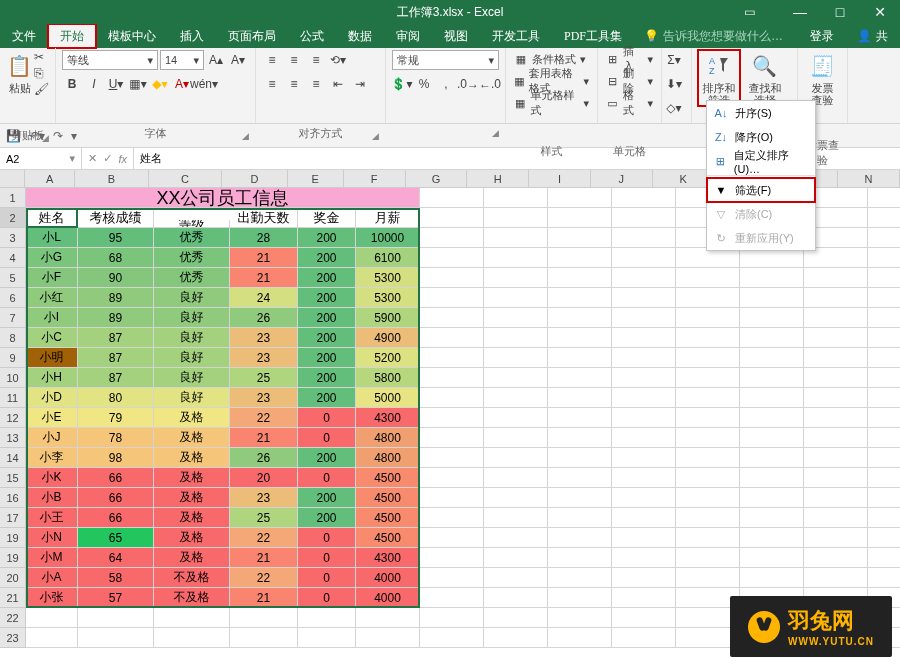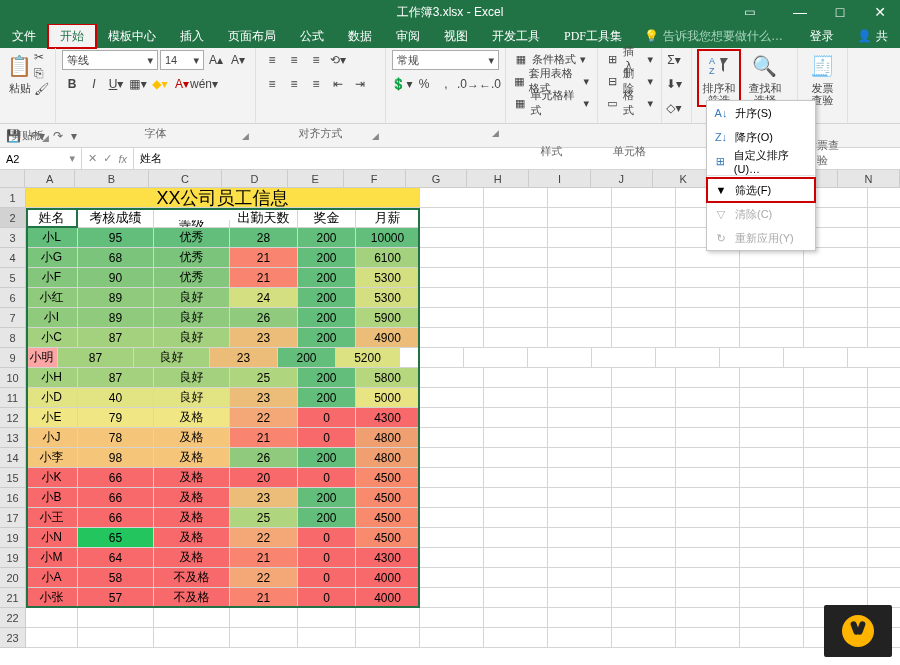--- a/index.html
+++ b/index.html
@@ -59,21 +59,21 @@
 .colheads { display: flex; height: 18px; background: #e6e6e6; font-size: 11px; color: #444; }
 .rowhead-corner { width: 26px; border-right: 1px solid #ccc; border-bottom: 1px solid #ccc; background: #e6e6e6; }
 .colhead { border-right: 1px solid #ccc; border-bottom: 1px solid #ccc; display: flex; align-items: center; justify-content: center; }
 .gridbody { display: flex; }
 .rowheads { display: flex; flex-direction: column; }
 .rowhead { width: 26px; height: 20px; background: #e6e6e6; border-right: 1px solid #ccc; border-bottom: 1px solid #ccc; display: flex; align-items: center; justify-content: center; font-size: 11px; color: #444; }
 .rowhead.sel { background: #d2d2d2; }
 .cells { position: relative; }
 .cellrow { display: flex; height: 20px; }
 .cell { border-right: 1px solid #d4d4d4; border-bottom: 1px solid #d4d4d4; display: flex; align-items: center; justify-content: center; font-size: 12px; overflow: hidden; white-space: nowrap; }
-.title-cell { font-size: 18px; font-weight: normal; background: #fde047; }
+.title-cell { font-size: 18px; font-weight: normal; background: #f9a8d4; }
 .hdr-cell { background: #fff; font-size: 13px; }
 .active-cell { outline: 2px solid #217346; outline-offset: -2px; }
 
 
 .watermark { position: absolute; right: 8px; bottom: 8px; background: #222; color: #ffb400; padding: 10px 18px; font-size: 22px; font-weight: bold; display: flex; align-items: center; gap: 8px; border-radius: 2px; }
 .watermark .logo { width: 32px; height: 32px; background: #ffb400; border-radius: 50%; position: relative; }
 .watermark .logo::before { content: ""; position: absolute; width: 6px; height: 14px; background: #222; border-radius: 3px; top: 6px; left: 10px; transform: rotate(-20deg); }
 .watermark .logo::after { content: ""; position: absolute; width: 6px; height: 14px; background: #222; border-radius: 3px; top: 6px; right: 10px; transform: rotate(20deg); }
 .watermark .sub { font-size: 10px; color: #ffb400; display: block; letter-spacing: 1px; }
 
@@ -464,21 +464,21 @@
           <div class="cell" style="width: 64px;"></div>
           <div class="cell" style="width: 64px;"></div>
           <div class="cell" style="width: 64px;"></div>
           <div class="cell" style="width: 64px;"></div>
           <div class="cell" style="width: 64px;"></div>
           <div class="cell" style="width: 64px;"></div>
           <div class="cell" style="width: 64px;"></div>
           <div class="cell" style="width: 64px;"></div>
         </div>
         <div class="cellrow">
-          <div class="cell" style="width: 32px; background: #fca5a5;">小明</div>
+          <div class="cell" style="width: 52px; background: #a16207;">小明</div>
           <div class="cell" style="width: 76px; background: rgb(163, 209, 126);">87</div>
           <div class="cell" style="width: 76px; background: rgb(163, 209, 126);">良好</div>
           <div class="cell" style="width: 68px; background: rgb(236, 189, 120);">23</div>
           <div class="cell" style="width: 58px; background: rgb(99, 190, 123);">200</div>
           <div class="cell" style="width: 64px; background: rgb(220, 225, 130);">5200</div>
           <div class="cell" style="width: 64px;"></div>
           <div class="cell" style="width: 64px;"></div>
           <div class="cell" style="width: 64px;"></div>
           <div class="cell" style="width: 64px;"></div>
           <div class="cell" style="width: 64px;"></div>
@@ -497,21 +497,21 @@
           <div class="cell" style="width: 64px;"></div>
           <div class="cell" style="width: 64px;"></div>
           <div class="cell" style="width: 64px;"></div>
           <div class="cell" style="width: 64px;"></div>
           <div class="cell" style="width: 64px;"></div>
           <div class="cell" style="width: 64px;"></div>
           <div class="cell" style="width: 64px;"></div>
         </div>
         <div class="cellrow">
           <div class="cell" style="width: 52px; background: rgb(226, 227, 131);">小D</div>
-          <div class="cell" style="width: 76px; background: rgb(226, 227, 131);">40</div>
+          <div class="cell" style="width: 76px; background: rgb(226, 227, 131);">80</div>
           <div class="cell" style="width: 76px; background: rgb(226, 227, 131);">良好</div>
           <div class="cell" style="width: 68px; background: rgb(236, 189, 120);">23</div>
           <div class="cell" style="width: 58px; background: rgb(99, 190, 123);">200</div>
           <div class="cell" style="width: 64px; background: rgb(232, 228, 131);">5000</div>
           <div class="cell" style="width: 64px;"></div>
           <div class="cell" style="width: 64px;"></div>
           <div class="cell" style="width: 64px;"></div>
           <div class="cell" style="width: 64px;"></div>
           <div class="cell" style="width: 64px;"></div>
           <div class="cell" style="width: 64px;"></div>
@@ -710,13 +710,17 @@
           <div class="cell" style="width: 64px;"></div>
           <div class="cell" style="width: 64px;"></div>
         </div>
         <div style="position: absolute; left: 0px; top: 20px; width: 394px; height: 400px; border: 2px solid rgb(33, 115, 70); pointer-events: none; box-sizing: border-box;"></div>
       </div>
   </div>
 </div>
 
 <div class="watermark">
   <div class="logo"></div>
+  <div>
+    <span>羽兔网</span>
+    <span class="sub">WWW.YUTU.CN</span>
+  </div>
 </div>
 
 </body></html>

